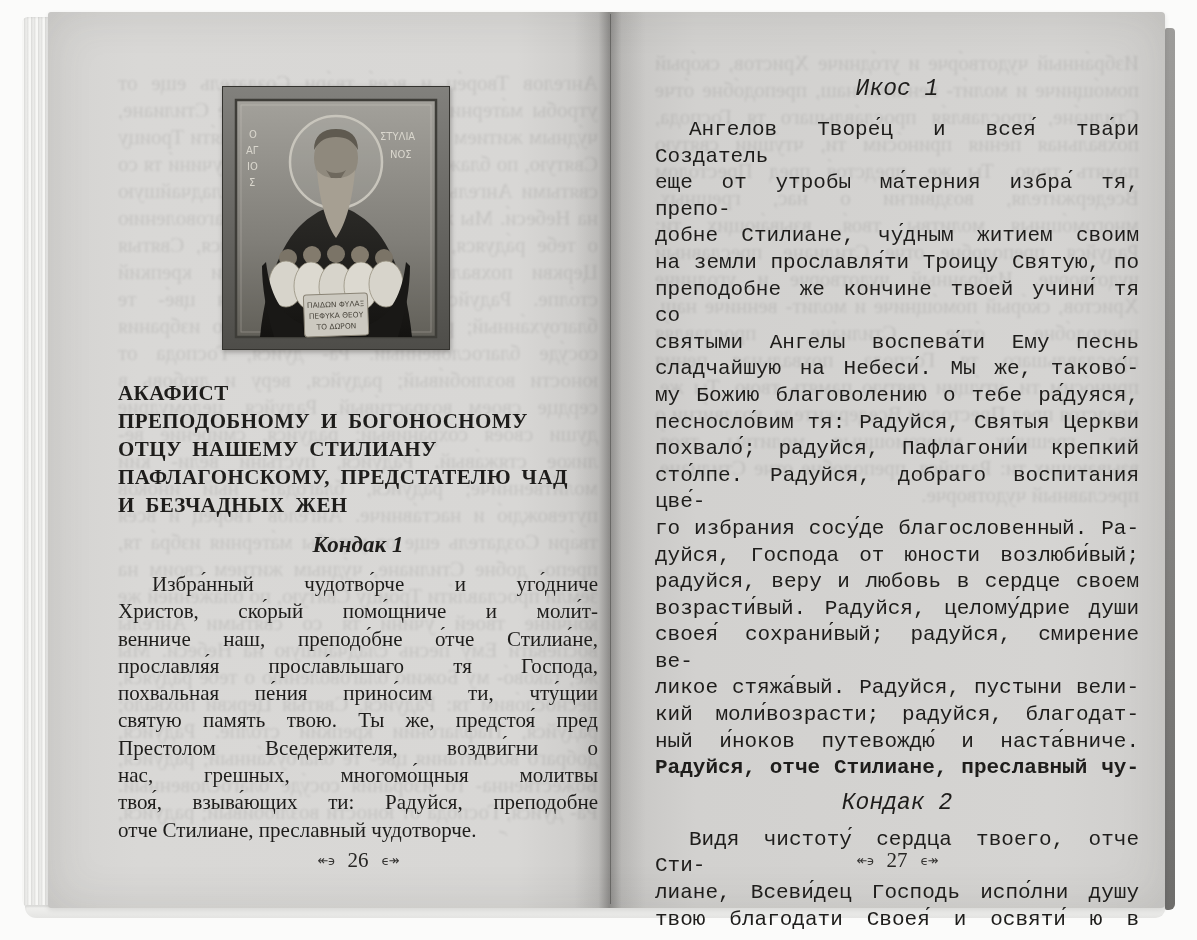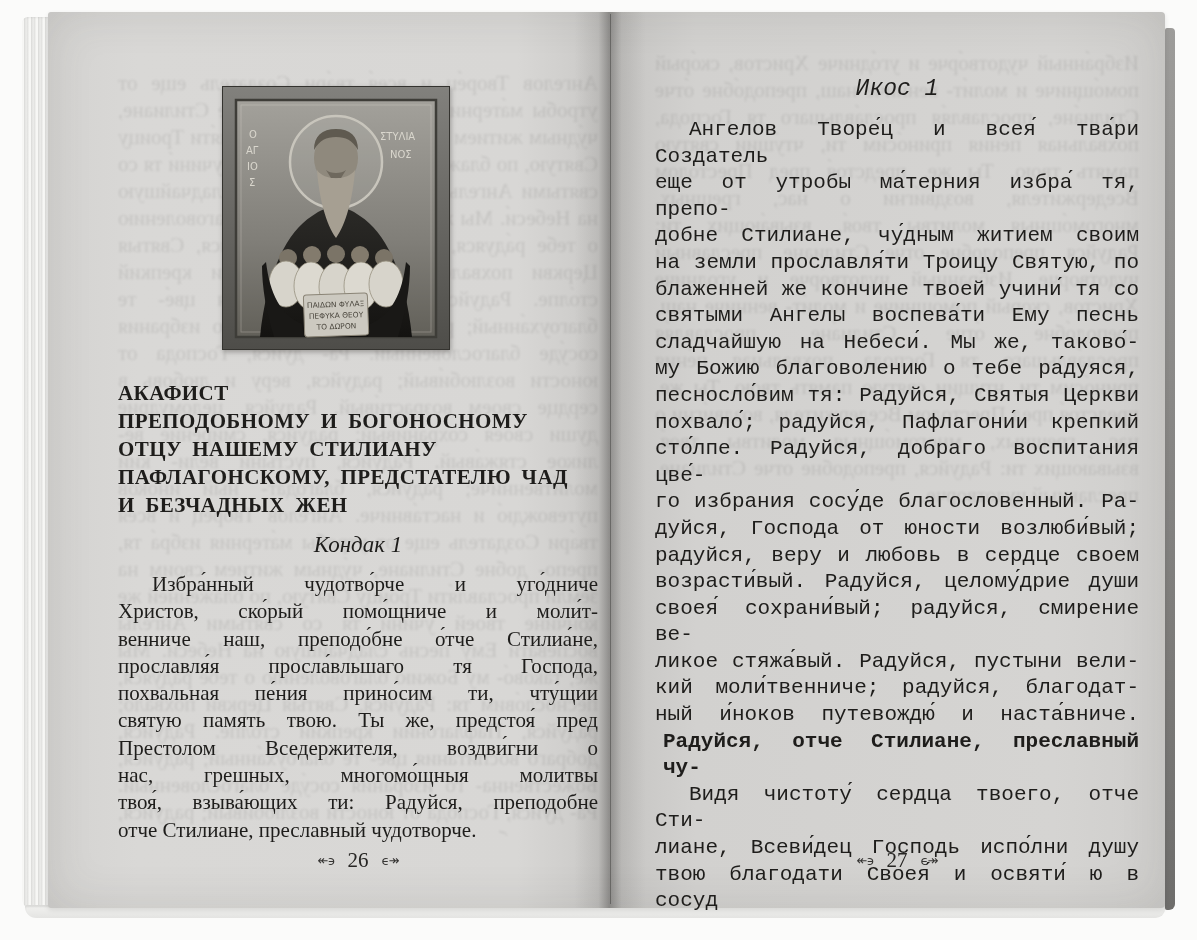--- a/index.html
+++ b/index.html
@@ -69,30 +69,30 @@
     box-shadow:1px 2px 5px rgba(40,38,35,0.35);}
 
   .akathist-title{
     margin-top:29px;font-weight:bold;
     font-size:21px;line-height:28px;letter-spacing:0.4px;word-spacing:5px;
   }
   .section-heading{
     font-size:23px;font-style:italic;font-weight:normal;
     text-align:center;margin:0;padding:0;
   }
-  .h-k1{margin:13px 0 13px;}
+  .h-k1{margin:13px 0 13px;font-weight:bold;}
   .h-i1{margin:0 0 15px;}
   .h-k2{margin:8px 0 11px;}
 
   .para{font-size:21px;line-height:27.3px;text-align:left;}
   .page-right-content .para{line-height:26.6px;}
   .tline{min-height:1em;}
   .tline.just{text-align:justify;text-align-last:justify;}
   .tline.indent{text-indent:34px;}
-  .refrain{font-weight:bold;margin-left:8px;}
+  .refrain{font-weight:bold;}
 
   .pagenum-row{
     position:absolute;top:836px;z-index:2;
     display:flex;justify-content:center;align-items:center;gap:13px;
     font-size:21px;color:#262523;
   }
   .pagenum-left{left:96px;width:480px;}
   .pagenum-right{left:633px;width:484px;}
   .ornament{font-family:"DejaVu Sans",sans-serif;font-size:13px;color:#363533;letter-spacing:-1px;}
 </style>
@@ -193,41 +193,42 @@
   </div>
 
   <div class="page-content page-right-content">
     <h2 class="section-heading h-i1">Икос 1</h2>
 
     <div class="para">
         <div class="tline just indent">Ангелов Творе́ц и всея́ тва́ри Создатель</div>
         <div class="tline just">еще от утробы ма́терния избра́ тя, препо-</div>
         <div class="tline just">добне Стилиане, чу́дным житием своим</div>
         <div class="tline just">на земли прославля́ти Троицу Святую, по</div>
-        <div class="tline just">блаженней же кончине твоей учини́ тя со</div>
+        <div class="tline just">преподобне же кончине твоей учини́ тя со</div>
         <div class="tline just">святыми Ангелы воспева́ти Ему песнь</div>
         <div class="tline just">сладчайшую на Небеси́. Мы же, таково́-</div>
         <div class="tline just">му Божию благоволению о тебе ра́дуяся,</div>
         <div class="tline just">песносло́вим тя: Радуйся, Святыя Церкви</div>
         <div class="tline just">похвало́; радуйся, Пафлагони́и крепкий</div>
         <div class="tline just">сто́лпе. Радуйся, добраго воспитания цве́-</div>
         <div class="tline just">го избрания сосу́де благословенный. Ра-</div>
         <div class="tline just">дуйся, Господа от юности возлюби́вый;</div>
         <div class="tline just">радуйся, веру и любовь в сердце своем</div>
         <div class="tline just">возрасти́вый. Радуйся, целому́дрие души</div>
         <div class="tline just">своея́ сохрани́вый; радуйся, смирение ве-</div>
         <div class="tline just">ликое стяжа́вый. Радуйся, пустыни вели-</div>
-        <div class="tline just">кий моли́твенниче; радуйся, благодат-</div>
+        <div class="tline just">кий моли́возрасти; радуйся, благодат-</div>
         <div class="tline just">ный и́ноков путевождю́ и наста́вниче.</div>
       </div>
 
     <div class="para refrain">
         <div class="tline just">Радуйся, отче Стилиане, преславный чу-</div>
       </div>
 
+    <h2 class="section-heading h-k2">Кондак 2</h2>
 
     <div class="para">
         <div class="tline just indent">Видя чистоту́ сердца твоего, отче Сти-</div>
         <div class="tline just">лиане, Всеви́дец Господь испо́лни душу</div>
         <div class="tline just">твою благодати Своея́ и освяти́ ю в сосуд</div>
       </div>
   </div>
 
   <div class="pagenum-row pagenum-left">
     <span class="ornament">↞϶</span>

